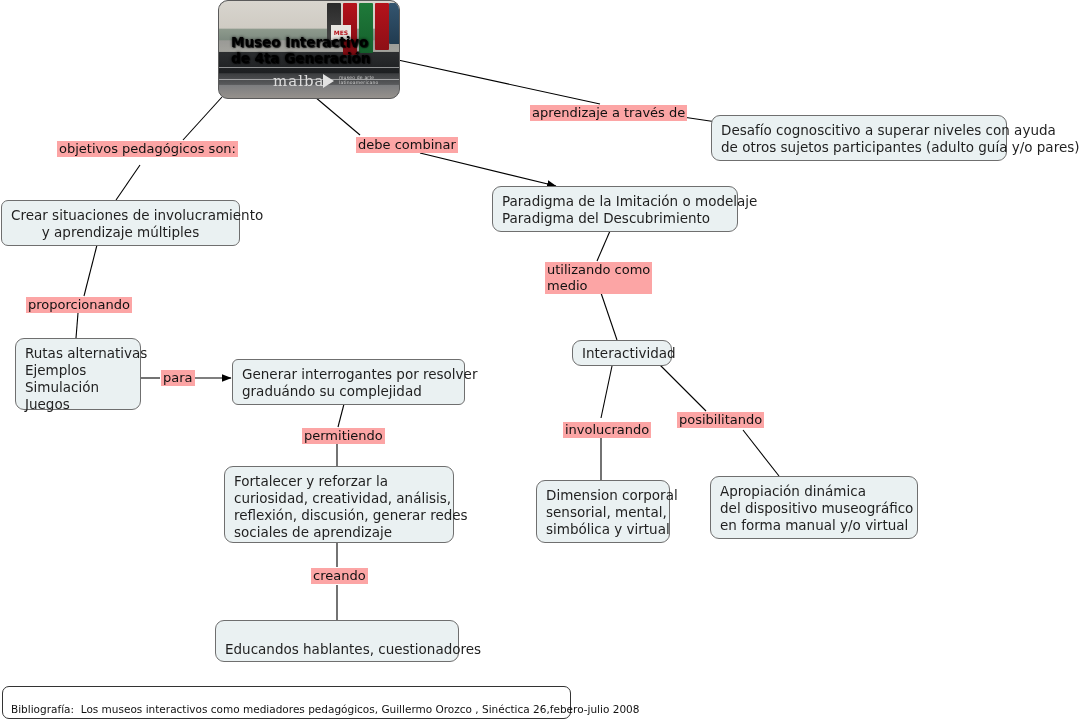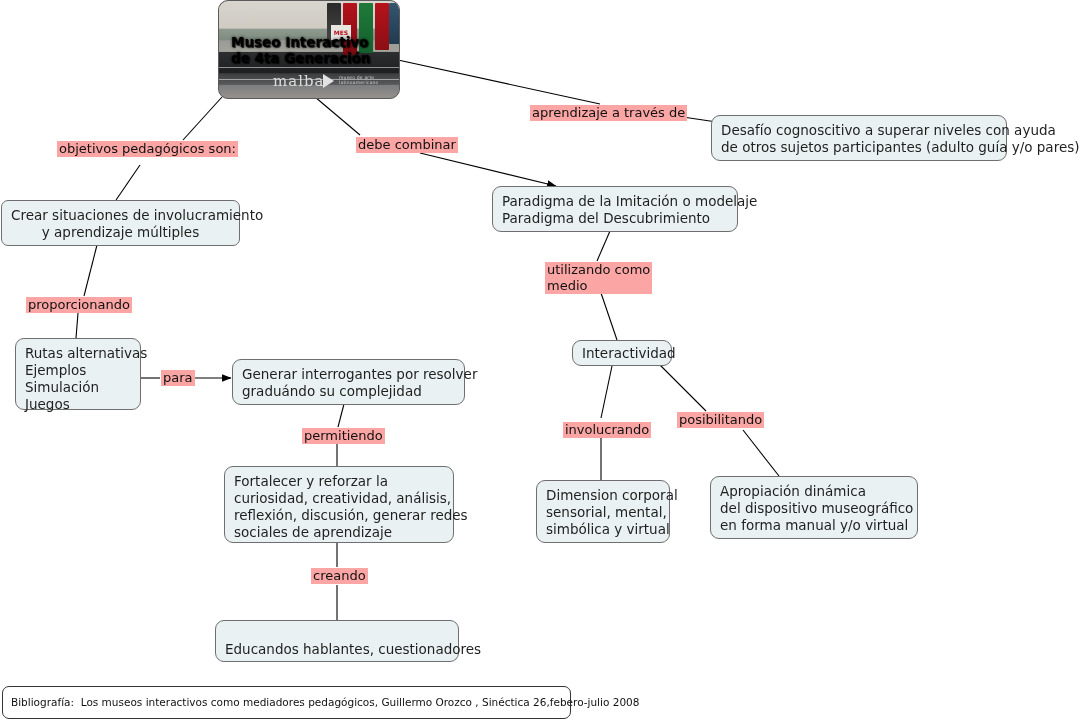--- a/index.html
+++ b/index.html
@@ -155,21 +155,21 @@
     left: 2px;
     top: 686px;
     width: 569px;
     height: 33px;
     box-sizing: border-box;
     background: #ffffff;
     border: 1px solid #333333;
     border-radius: 7px;
     font-size: 10.5px;
     line-height: 31px;
-    padding: 0 8px;
+    padding: 7px 8px;
     color: #111111;
     white-space: pre;
   }
 </style>
 </head>
 <body>
 
 <div id="canvas">
 
   <svg class="edges" viewBox="0 0 1081 725">
@@ -234,21 +234,21 @@
 de otros sujetos participantes (adulto guía y/o pares)</div>
 
   <div class="node left-text" style="left:492px; top:186px; width:246px; height:46px;">Paradigma de la Imitación o modelaje
 Paradigma del Descubrimiento</div>
 
   <div class="node left-text" style="left:15px; top:338px; width:126px; height:72px;">Rutas alternativas
 Ejemplos
 Simulación
 Juegos</div>
 
-  <div class="node left-text" style="left:232px; top:359px; width:233px; height:46px;">Generar interrogantes por resolver
+  <div class="node left-text" style="left:232px; top:359px; width:233px; height:46px;border-radius:6px;">Generar interrogantes por resolver
 graduándo su complejidad</div>
 
   <div class="node center-text" style="left:572px; top:340px; width:100px; height:26px; padding:4px 9px;">Interactividad</div>
 
   <div class="node left-text" style="left:224px; top:466px; width:230px; height:77px;">Fortalecer y reforzar la
 curiosidad, creatividad, análisis,
 reflexión, discusión, generar redes
 sociales de aprendizaje</div>
 
   <div class="node left-text" style="left:536px; top:480px; width:134px; height:63px;">Dimension corporal

